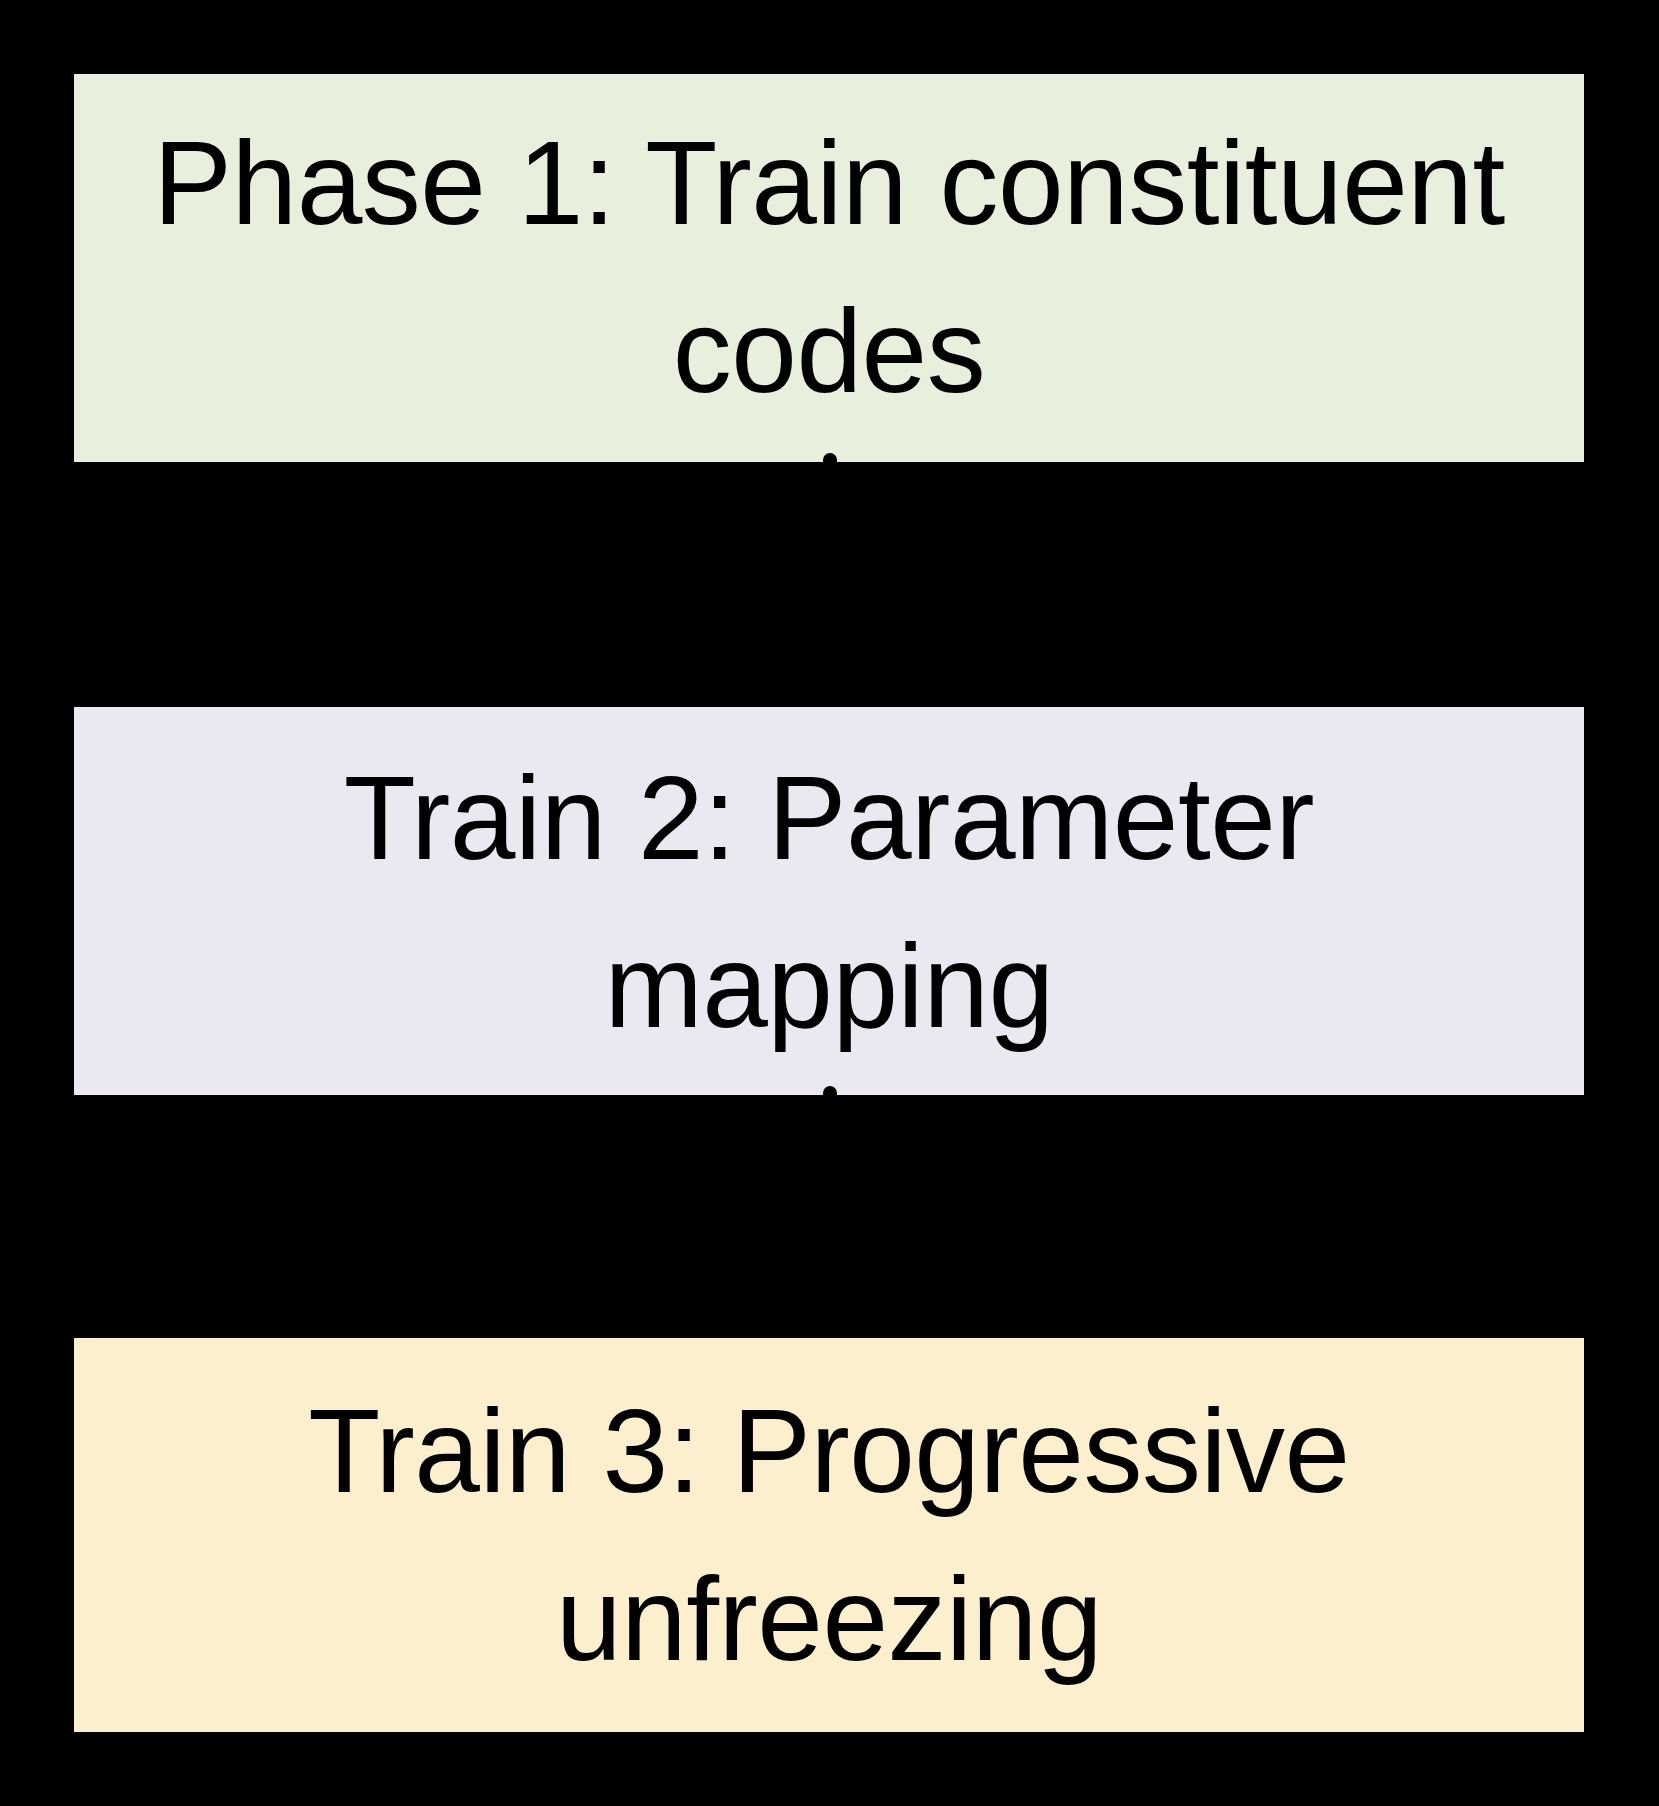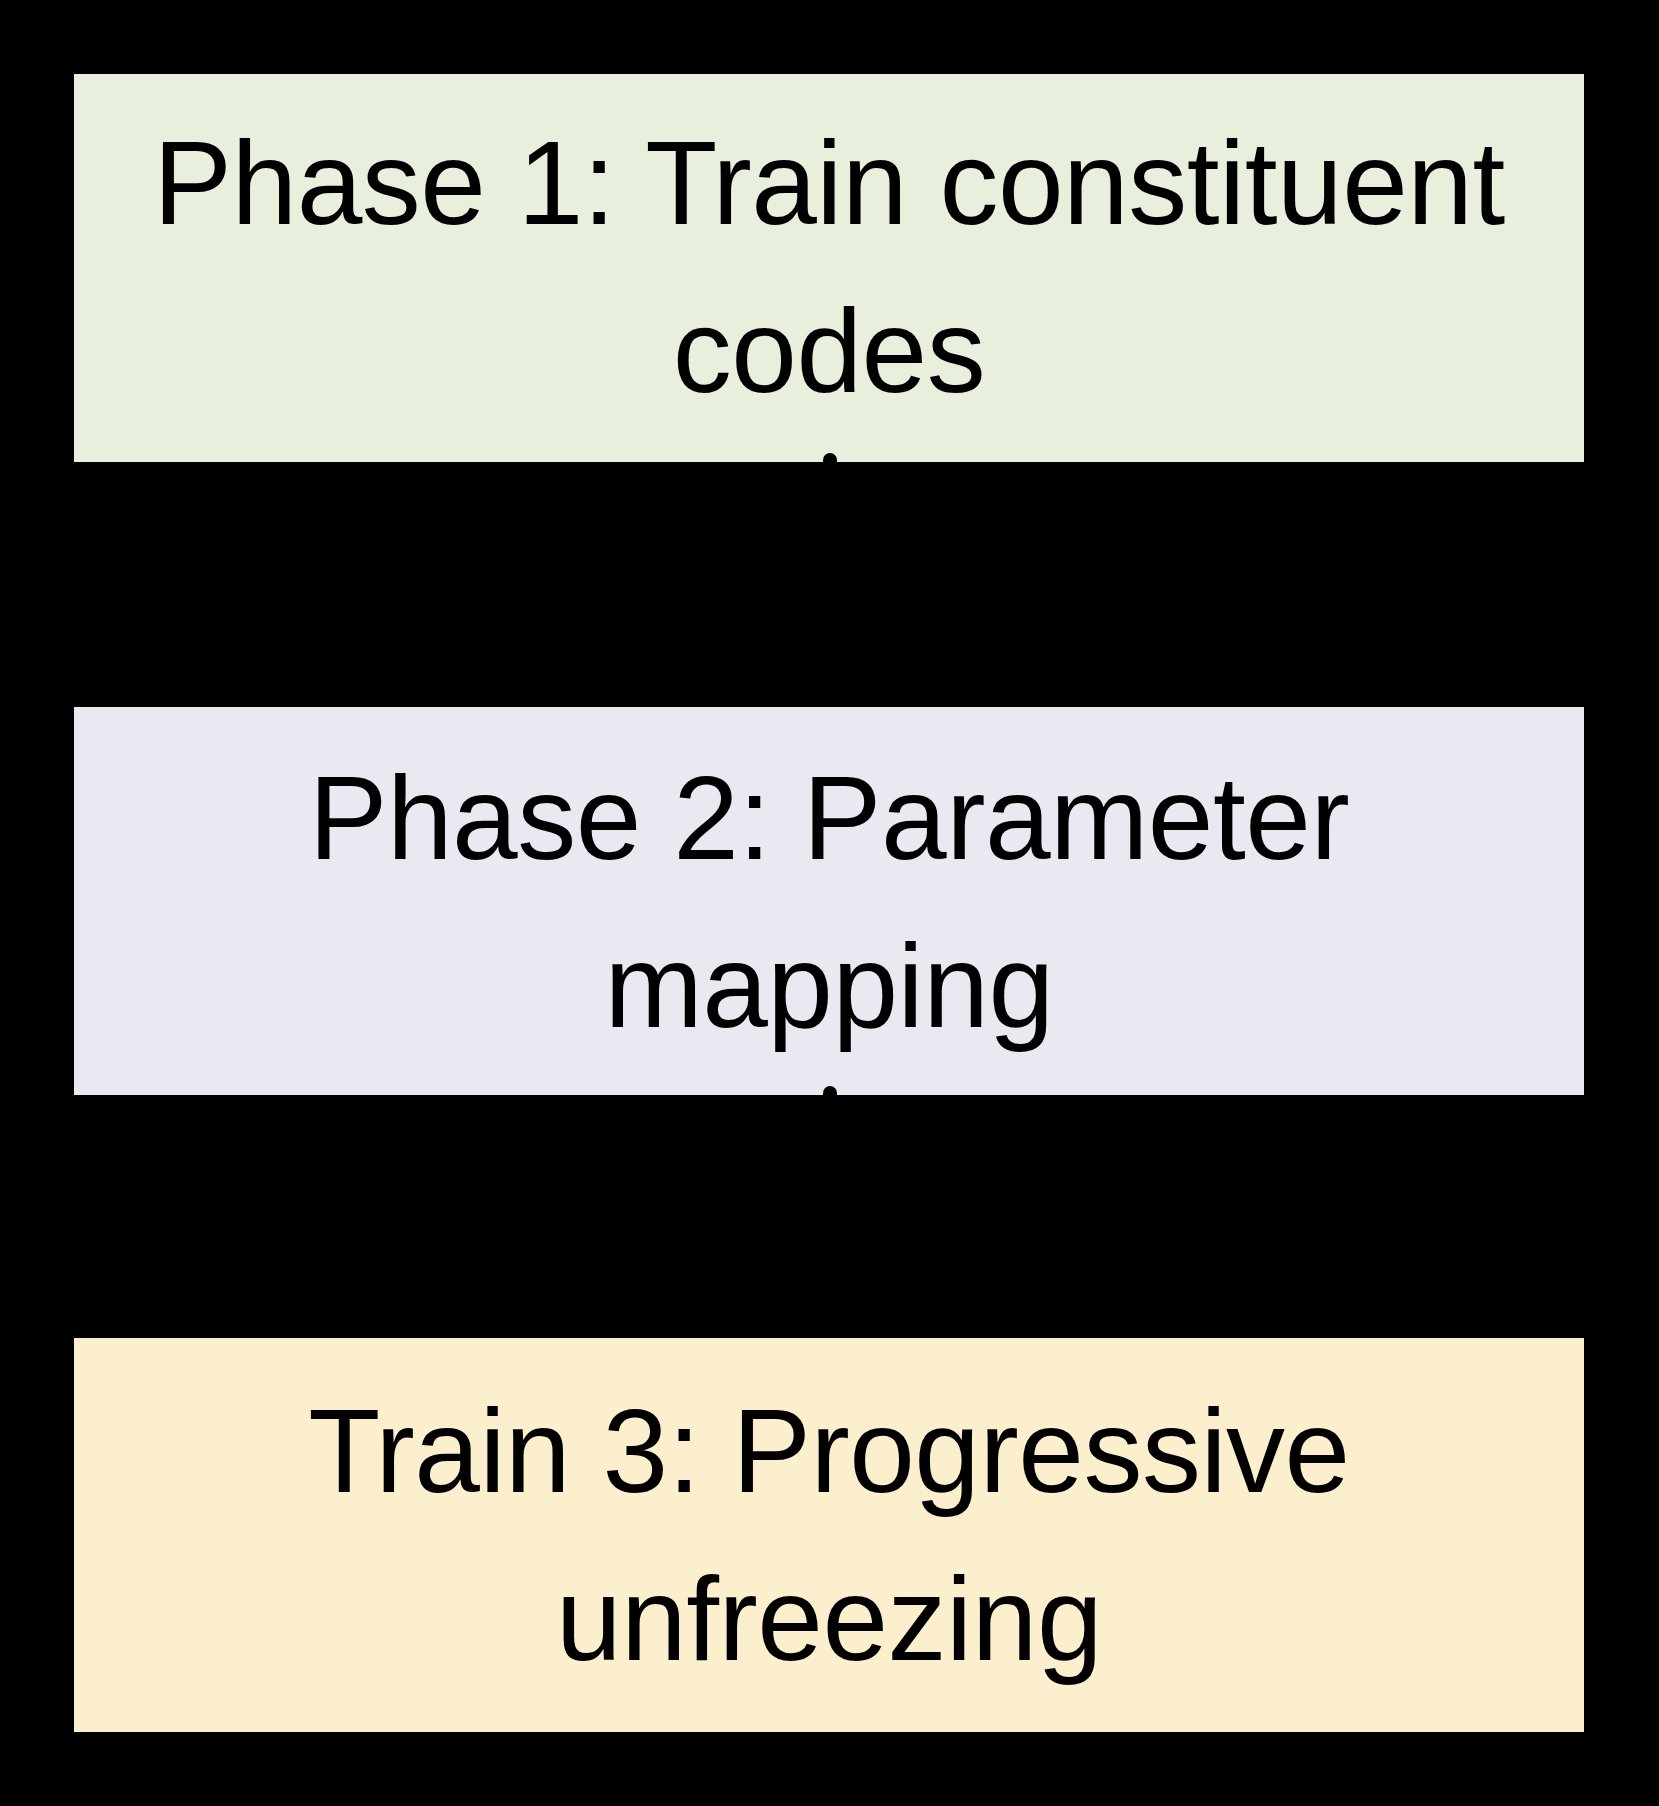--- a/index.html
+++ b/index.html
@@ -90,21 +90,21 @@
 
 <div id="diagram-canvas" style="background: rgb(0, 0, 0);">
 
   <div class="phase-node" id="node-phase-1" style="background: rgb(232, 239, 221);">
     <span class="node-label">Phase 1: Train constituent codes</span>
   </div>
 
   <div class="connector-nub" id="connector-phase-1-to-2"></div>
 
   <div class="phase-node" id="node-phase-2" style="background: rgb(235, 232, 242);">
-    <span class="node-label">Phase 2: Parameter mapping</span>
+    <span class="node-label">Train 2: Parameter mapping</span>
   </div>
 
   <div class="connector-nub" id="connector-phase-2-to-3"></div>
 
   <div class="phase-node" id="node-phase-3" style="background: rgb(252, 239, 205);">
     <span class="node-label">Train 3: Progressive unfreezing</span>
   </div>
 
 </div>
 

